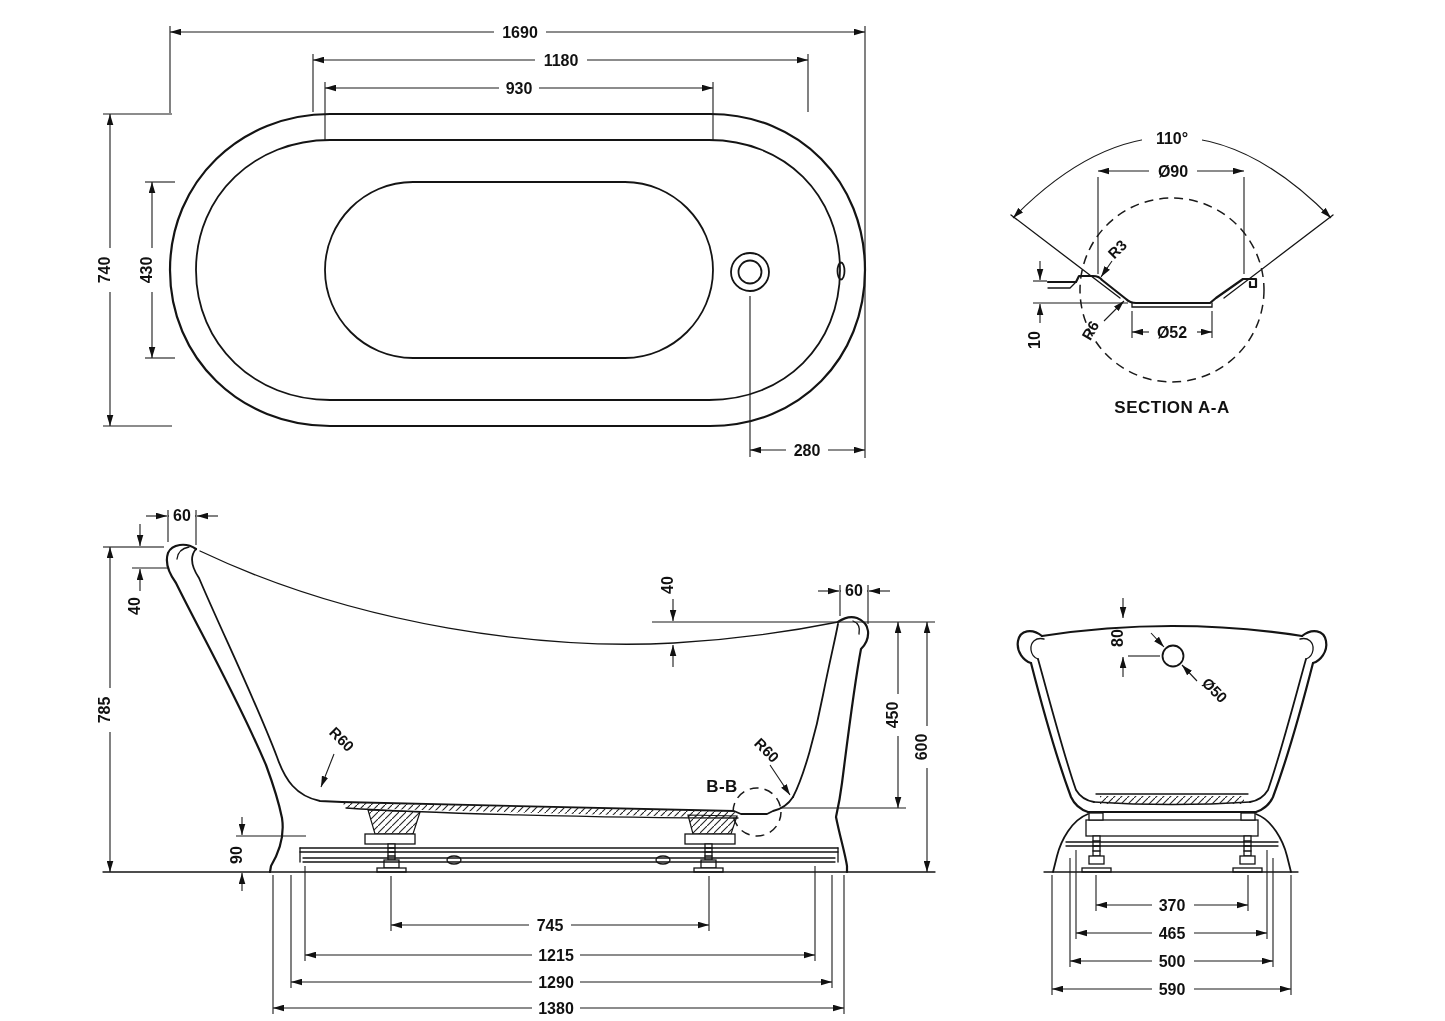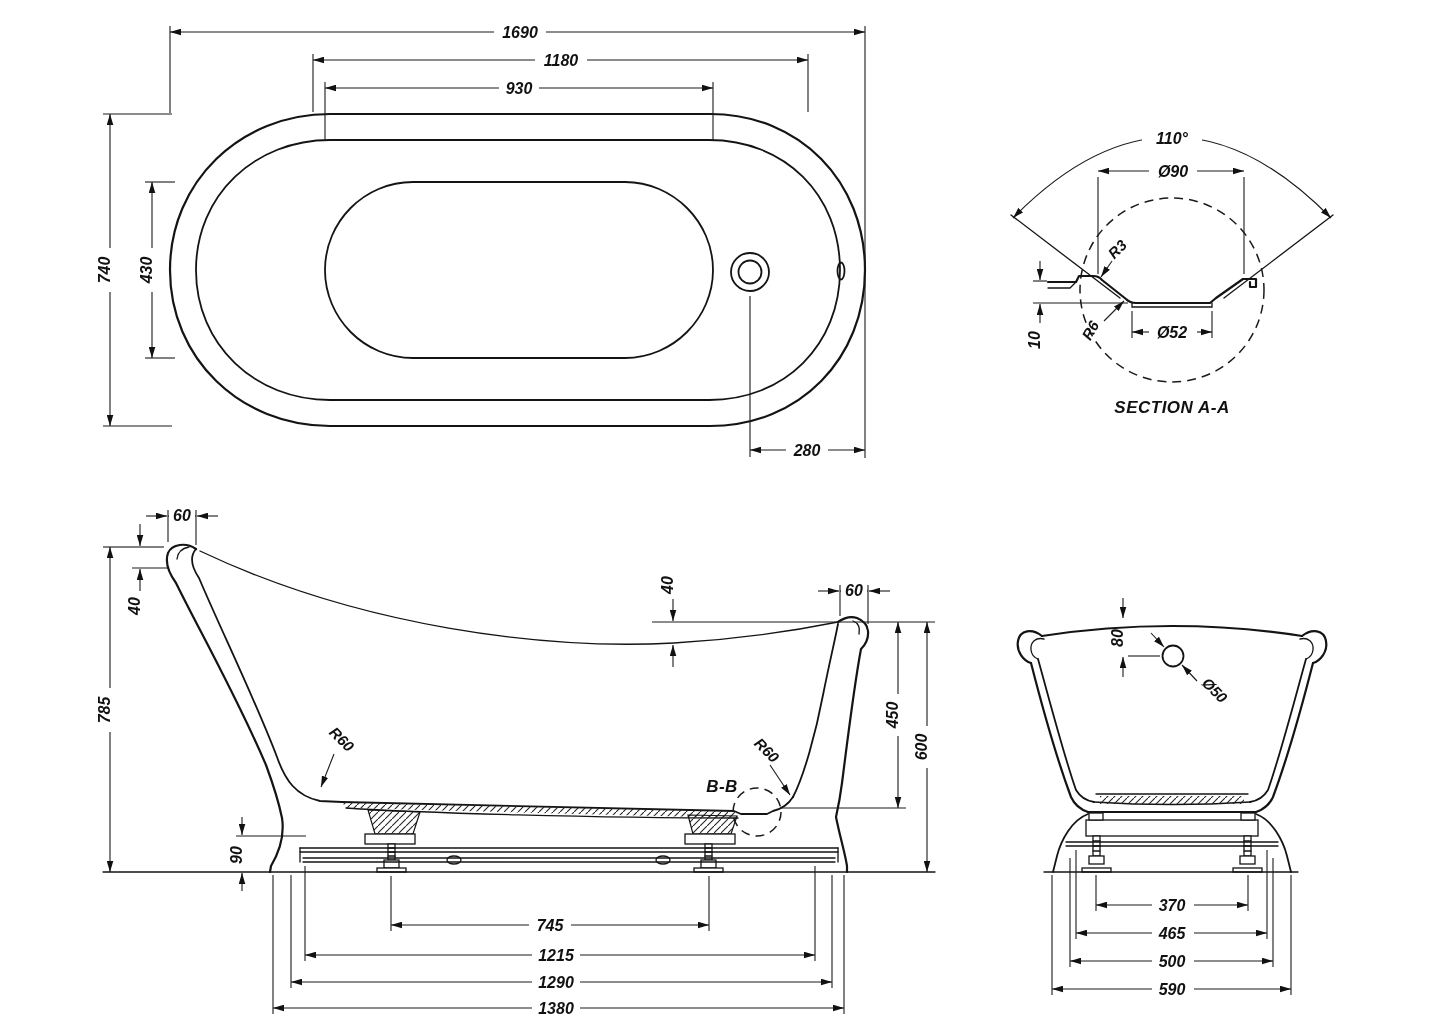--- a/index.html
+++ b/index.html
@@ -1,17 +1,17 @@
 <!DOCTYPE html>
 <html><head>
 <meta charset="utf-8">
 <style>
   html,body{margin:0;padding:0;background:#ffffff;}
   body{font-family:"Liberation Sans", sans-serif;}
-  .stage{width:1445px;height:1021px;background:#fff;position:relative;font-style:italic;}
+  .stage{width:1445px;height:1021px;background:#fff;position:relative;}
   svg{display:block;}
   .outline{fill:none;stroke:#141414;stroke-width:2.2;stroke-linecap:round;stroke-linejoin:round;}
   .outline2{fill:none;stroke:#141414;stroke-width:1.8;stroke-linecap:round;stroke-linejoin:round;}
   .thin{fill:none;stroke:#141414;stroke-width:1.3;stroke-linecap:round;}
   .dim{fill:none;stroke:#1a1a1a;stroke-width:1.1;}
   .dashed{fill:none;stroke:#1a1a1a;stroke-width:1.5;stroke-dasharray:9 6;}
   .hatched{fill:url(#hatch);stroke:#141414;stroke-width:1.2;}
   .hatchonly{fill:url(#hatch);stroke:none;}
   .white{fill:#ffffff;stroke:#141414;stroke-width:1.3;}
   .dimtext{font-family:"Liberation Sans", sans-serif;font-size:16px;font-weight:700;fill:#111;text-anchor:middle;}

